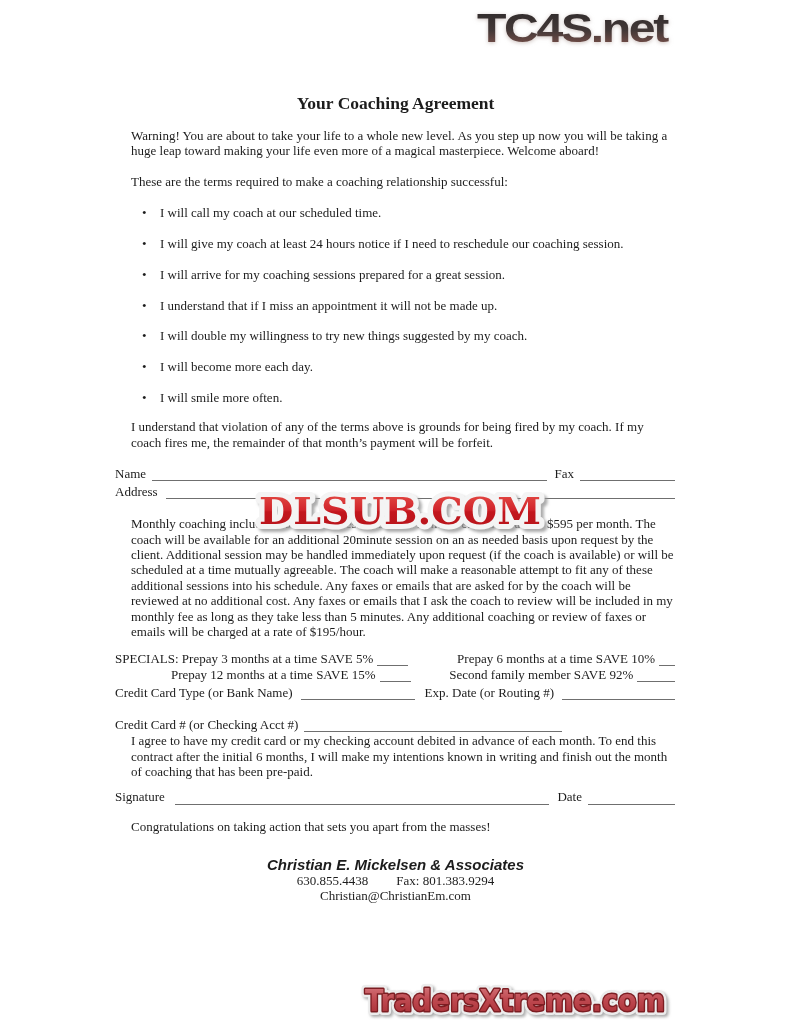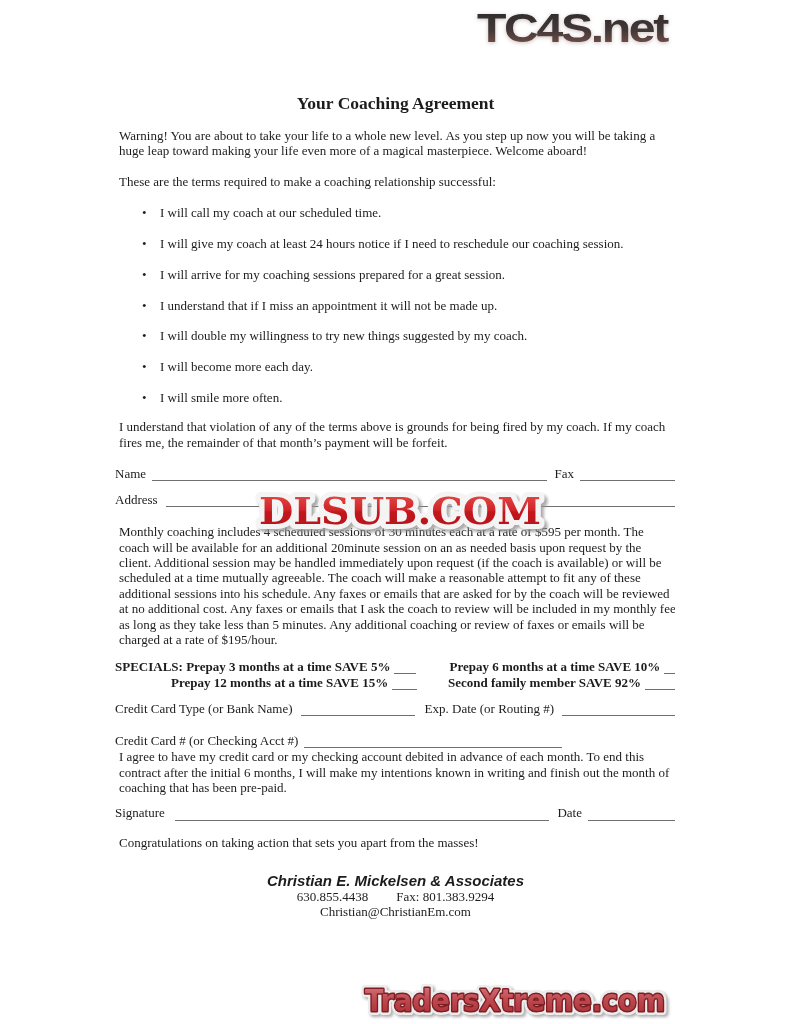--- a/index.html
+++ b/index.html
@@ -9,37 +9,37 @@
     background:#ffffff;
     font-family:"Liberation Serif", serif;
     font-size:13px;line-height:15.4px;color:#1c1c1c;
     overflow:hidden;display:flow-root;
   }
   .content{position:absolute;left:115px;top:0;width:561px;}
   .title{
     margin:94px 0 0 0;text-align:center;
     font-size:17.5px;font-weight:bold;line-height:19px;
   }
-  .para{margin:15px 0 0 4px;}
+  .para{margin:15px 0 0 16px;}
   .terms-list{list-style:none;margin:16px 0 0 0;padding:0;}
   .terms-list li{position:relative;padding-left:45px;margin:0 0 15.4px 0;}
   .terms-list li:last-child{margin-bottom:0;}
   .terms-list li::before{
     content:"\2022";position:absolute;left:27px;top:0;
     font-size:13px;
   }
-  .row{display:flex;align-items:flex-end;margin-top:10px;}
+  .row{display:flex;align-items:flex-end;margin-top:2px;}
   .row .lbl{white-space:nowrap;}
   .blank{display:inline-block;border-bottom:1px solid #6f6f6f;height:15px;}
   .grow{flex:1 1 auto;}
   .ml4{margin-left:4px;} .ml6{margin-left:6px;} .ml8{margin-left:8px;} .ml10{margin-left:10px;}
   .sp64{display:inline-block;width:64px;} .sp40{display:inline-block;width:40px;}
   .indent56{padding-left:56px;}
   .specials{margin-top:11px;}
-  .specials .row{margin-top:0;font-weight:bold;}
+  .specials .row{margin-top:0;}
   .tight{margin-top:1px;}
   .sig-row{margin-top:9px;}
   .congrats{margin-top:14px;}
   .footer{margin-top:23px;text-align:center;}
   .footer .company{
     font-family:"Liberation Sans", sans-serif;
     font-weight:bold;font-style:italic;font-size:15px;line-height:15.4px;
   }
   .footer .line{line-height:15.4px;}
   .footer .gap{display:inline-block;width:28px;}

